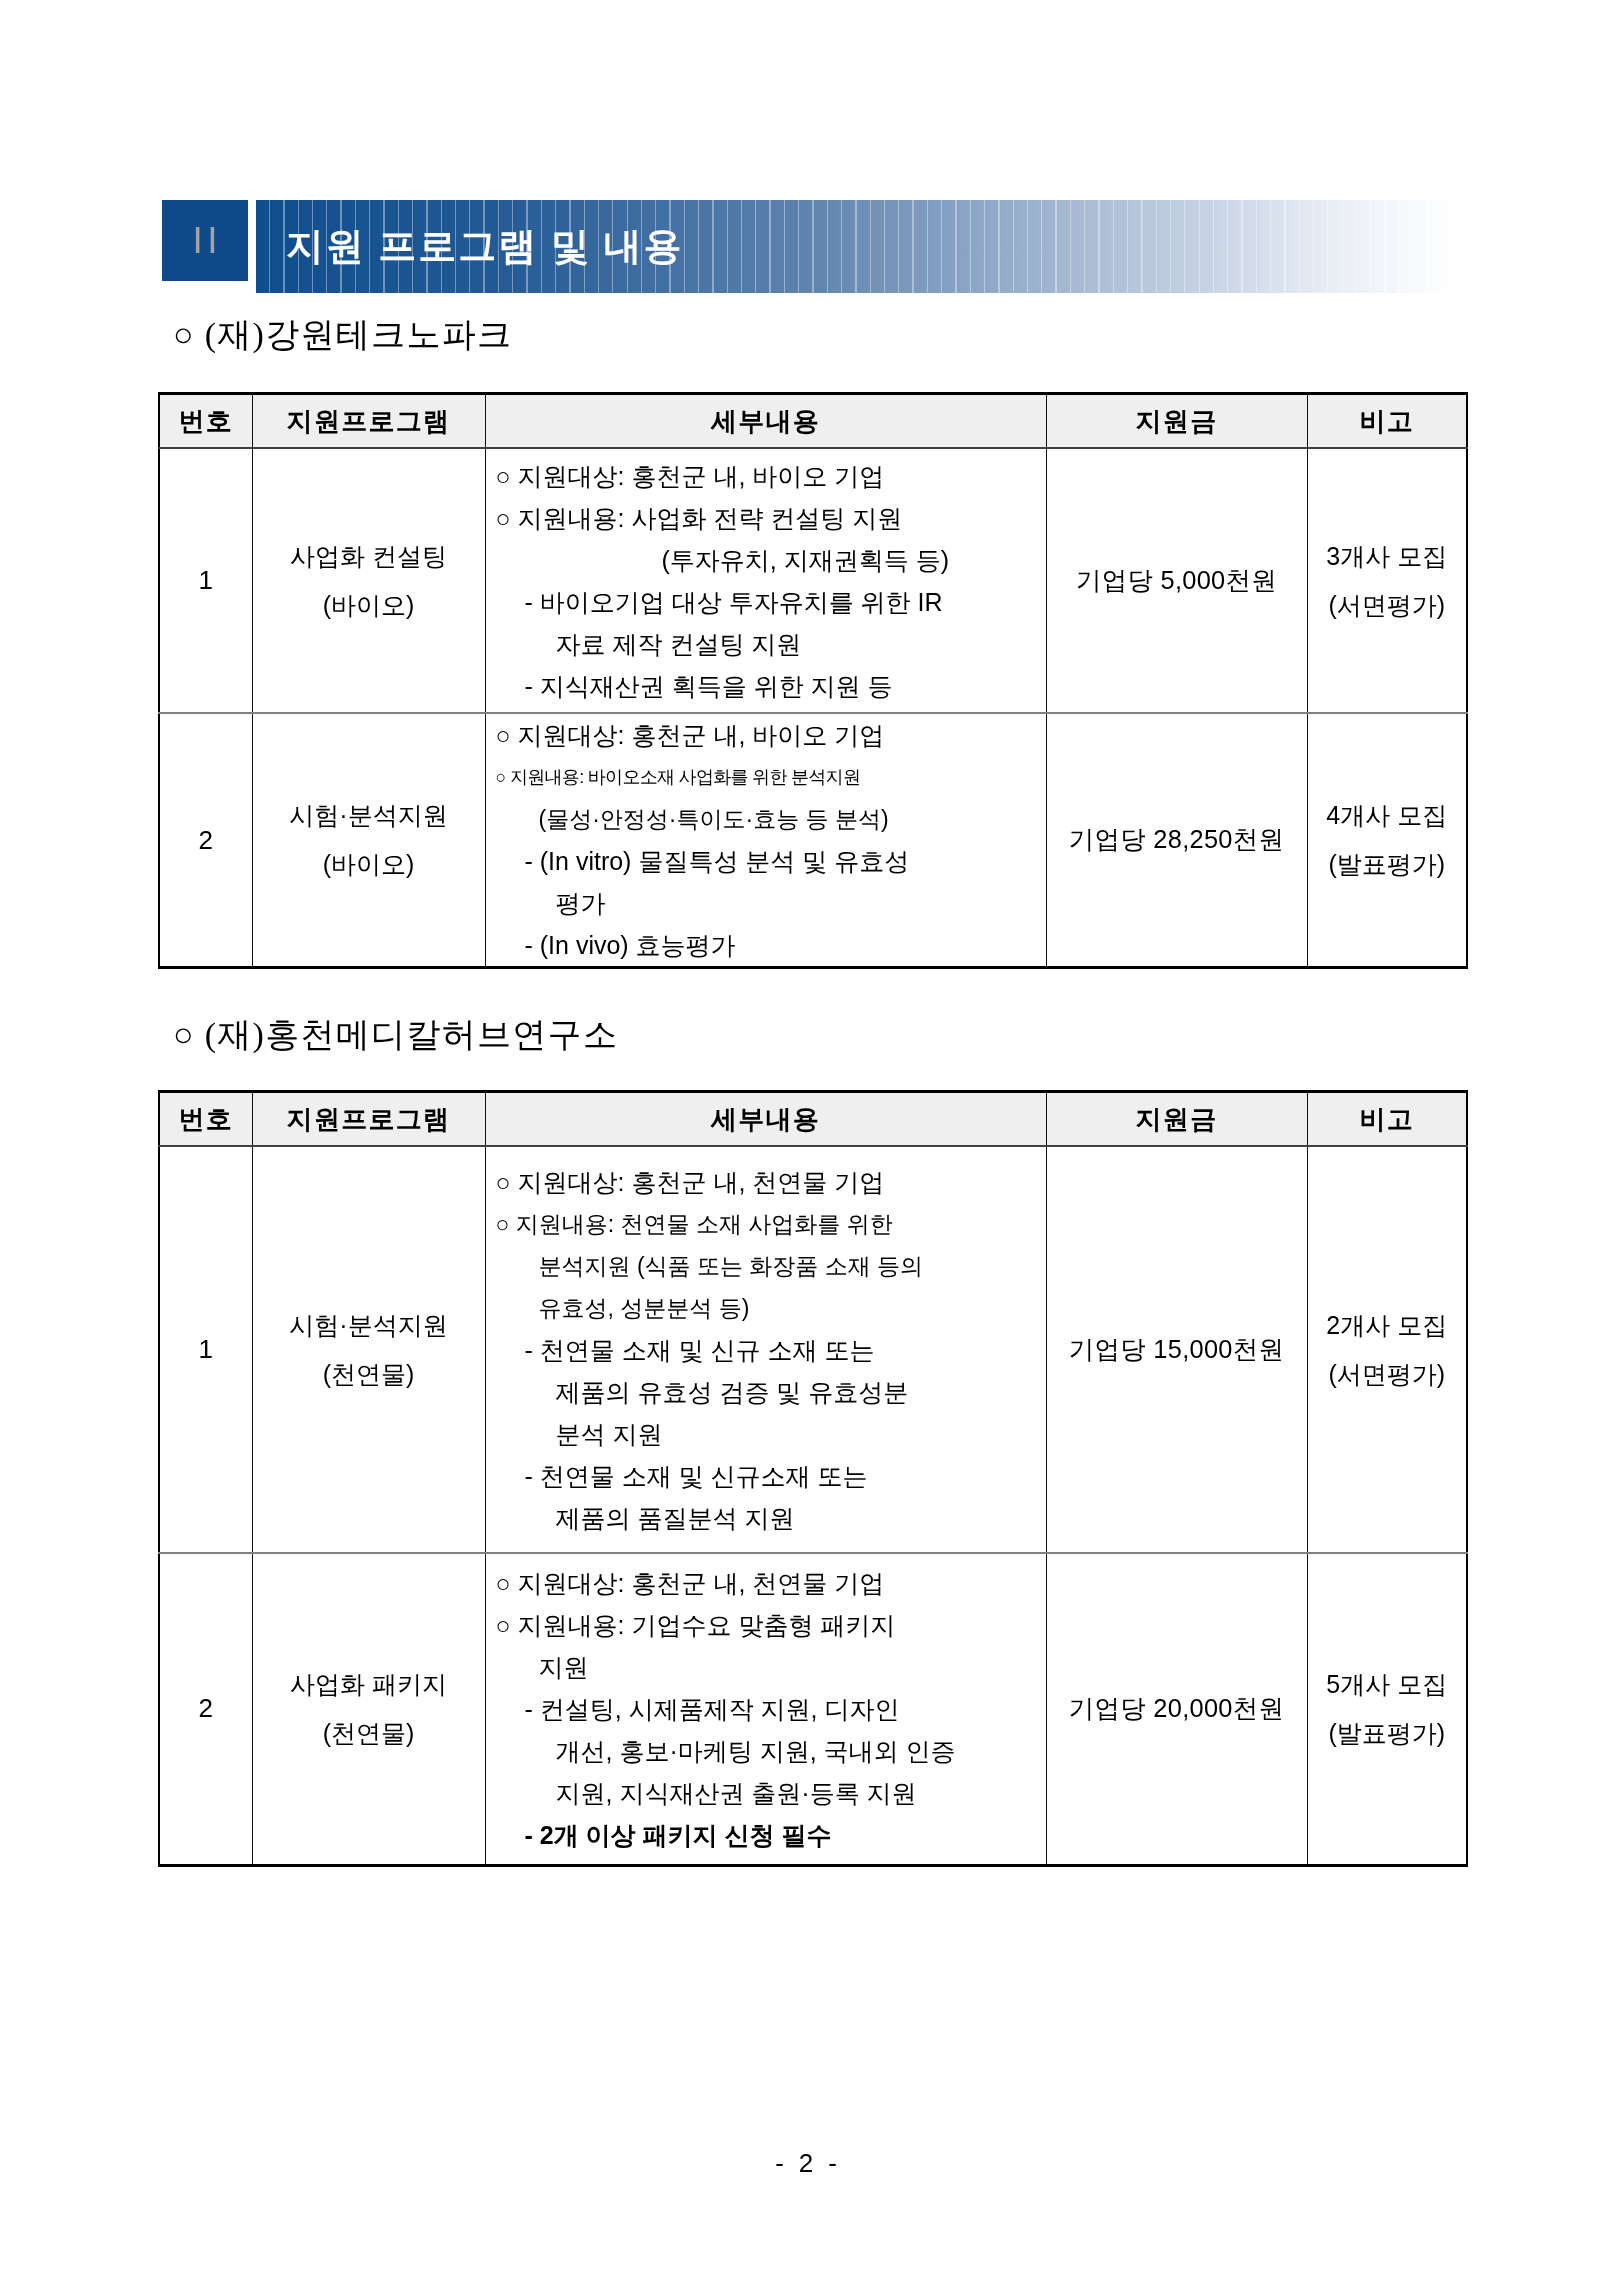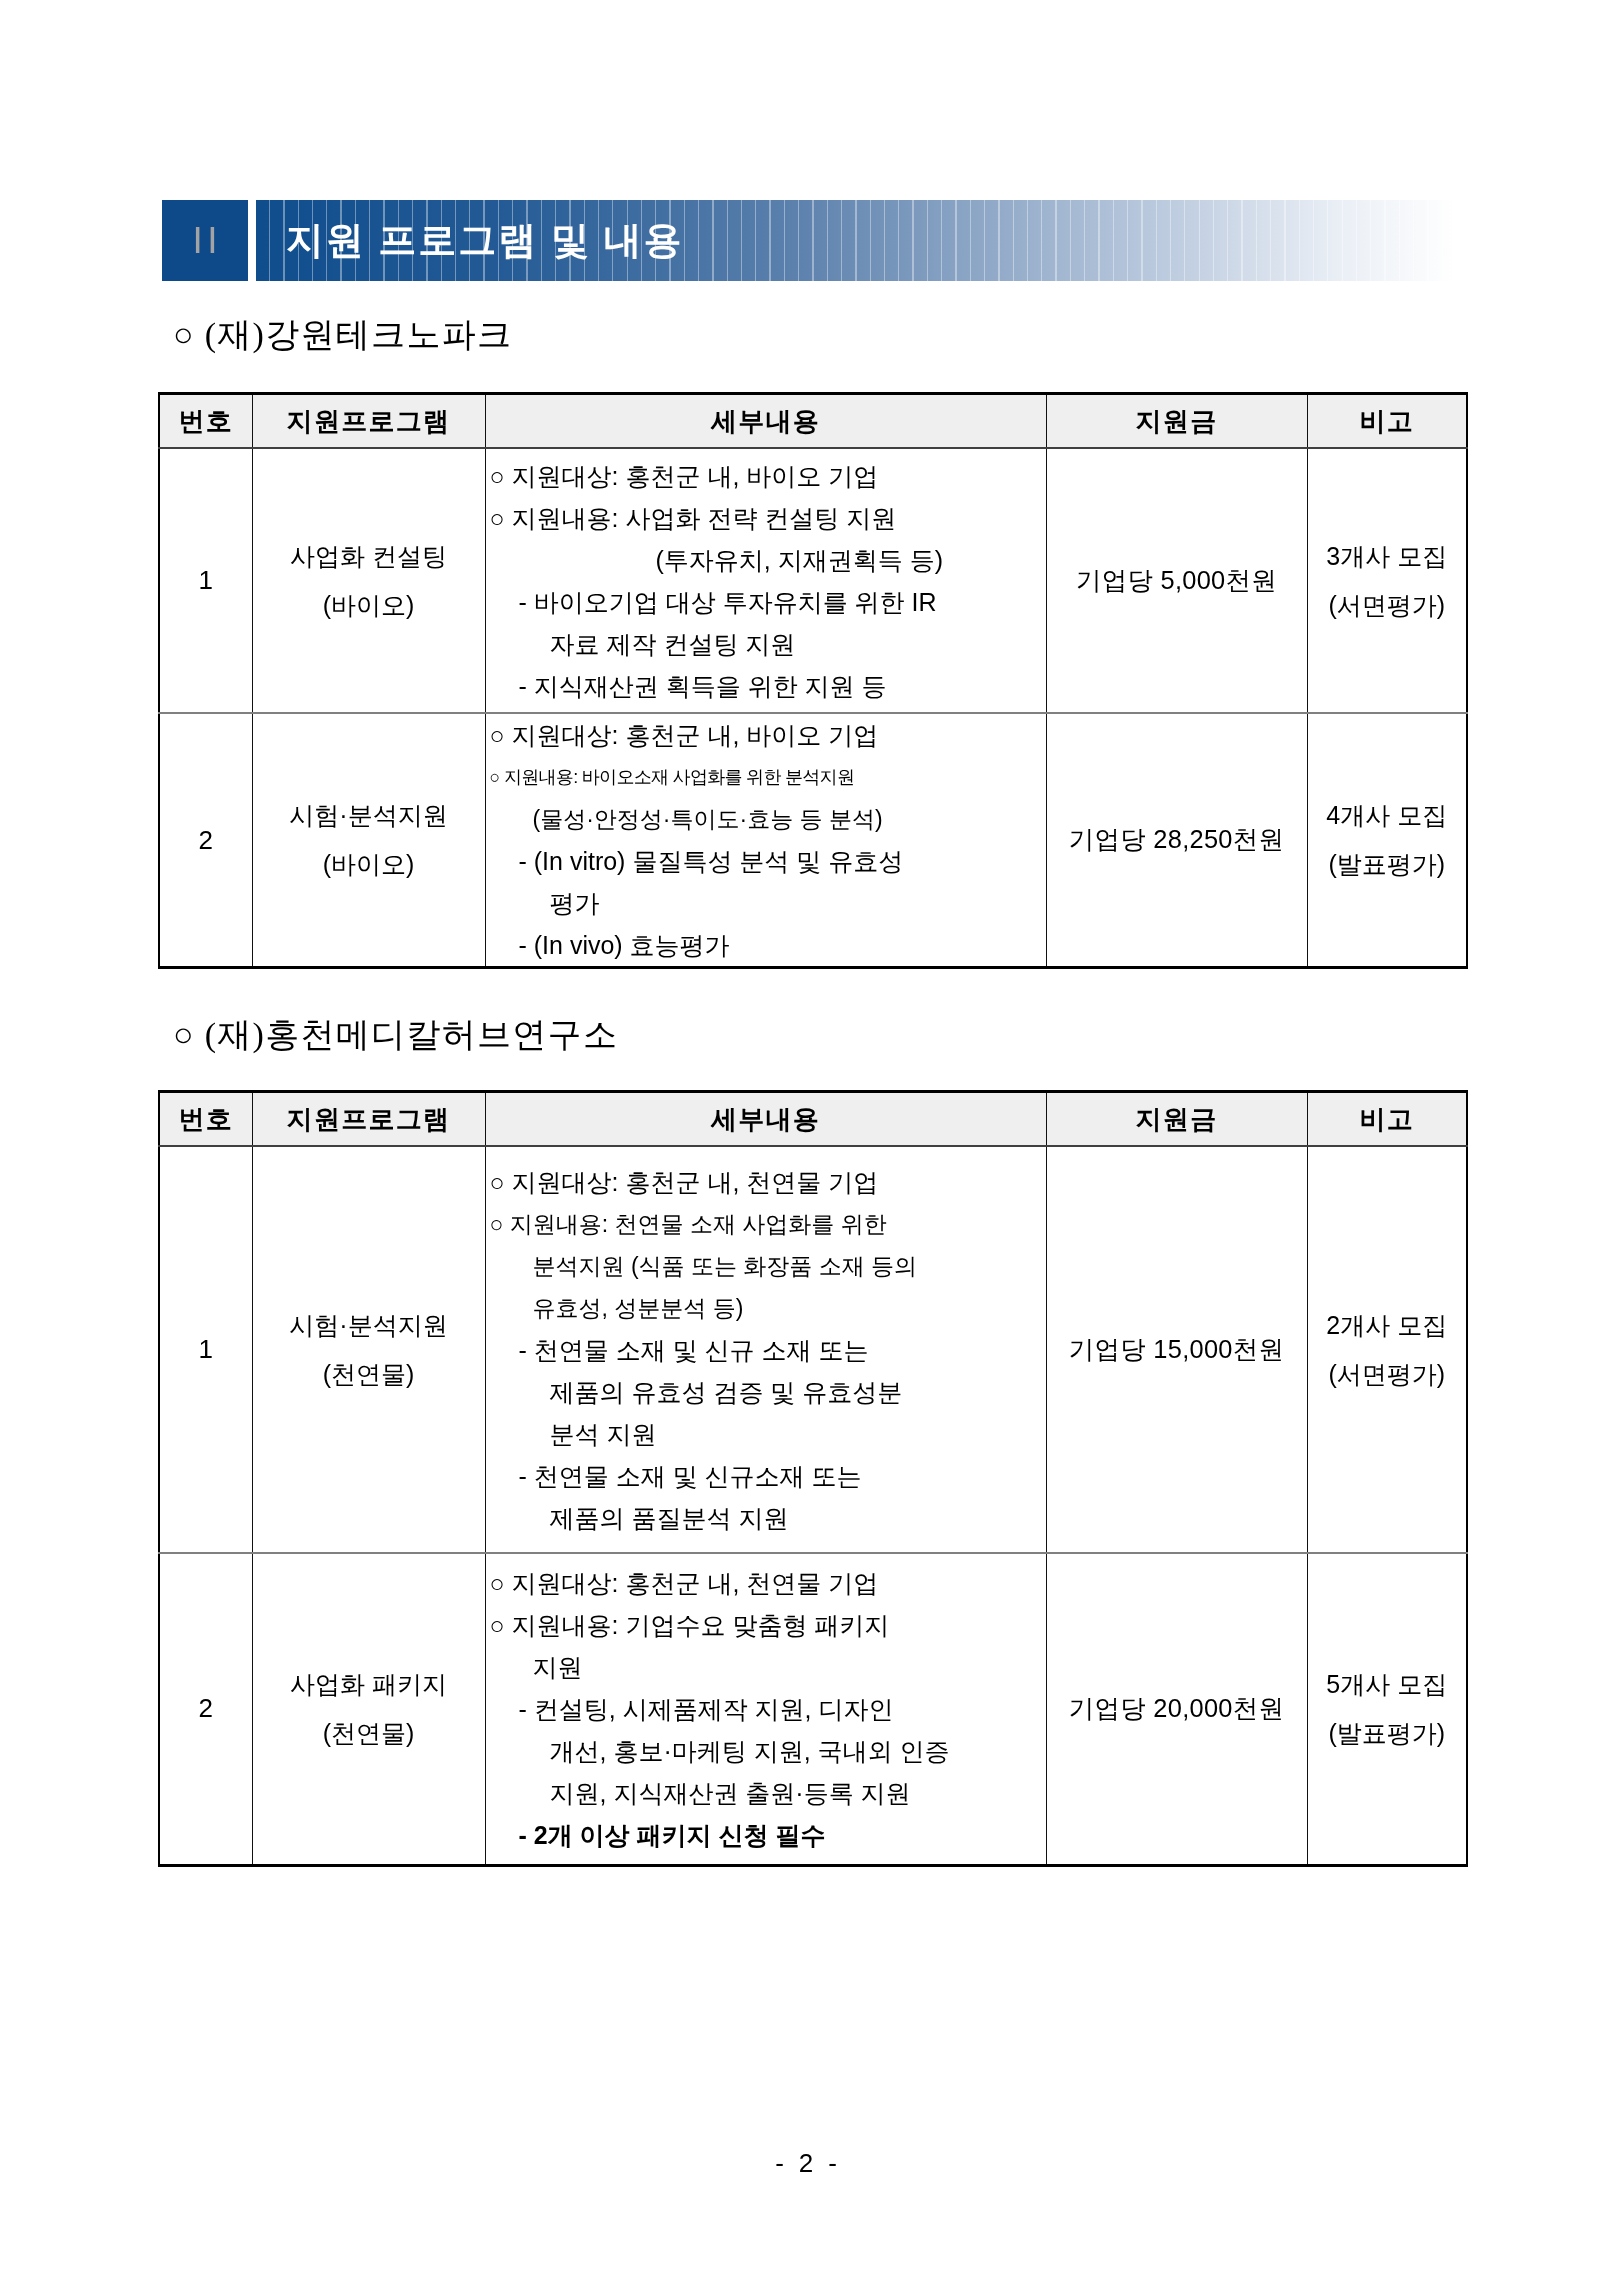--- a/index.html
+++ b/index.html
@@ -27,21 +27,21 @@
     display: flex;
     align-items: center;
     justify-content: center;
     font-size: 37px;
     letter-spacing: 4.6px;
     text-indent: 4.6px;
     flex: none;
   }
   .band-bar {
     flex: 1;
-    height: 81px;
+    height: 93px;
     margin-left: 7.8px;
     background:
       repeating-linear-gradient(90deg,
         rgba(255,255,255,0) 0px, rgba(255,255,255,0) 13px,
         rgba(255,255,255,0.38) 13px, rgba(255,255,255,0.38) 14.3px),
       linear-gradient(90deg,
         #0f4d8d 0%, #235a95 20%, #5c81ad 45%, #93abc9 62%,
         #c3d0e2 78%, #e9eef5 90%, #ffffff 100%);
     display: flex;
     align-items: center;
@@ -109,21 +109,21 @@
   col.c-prog   { width: 233px; }
   col.c-detail { width: 561px; }
   col.c-grant  { width: 261px; }
   col.c-note   { width: 160px; }
 
   td.cell-no    { text-align: center; font-size: 26px; }
   td.cell-prog  { text-align: center; line-height: 49px; }
   td.cell-grant { text-align: center; font-size: 25.4px; letter-spacing: 0.3px; }
   td.cell-note  { text-align: center; line-height: 49px; }
 
-  td.cell-detail { padding-left: 4px; margin-top: 28px; }
+  td.cell-detail { padding-left: 10px; margin-top: 28px; }
   .dl {
     line-height: 42px;
     white-space: nowrap;
     letter-spacing: 0px;
   }
   .dl.i1 { padding-left: 29px;  }  
   .dl.i2 { padding-left: 60px;  }  
   .dl.i3 { padding-left: 43px;  }  
   .dl.i4 { padding-left: 166px; }  
   .dl.cond { font-size: 18px; letter-spacing: -0.7px; }

